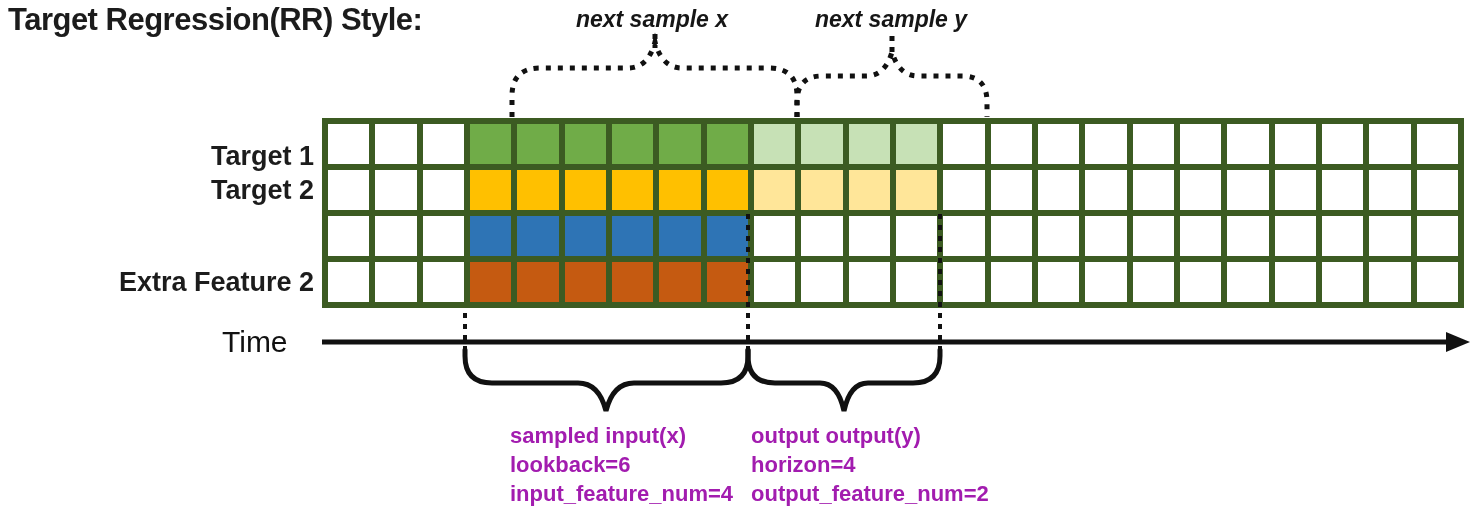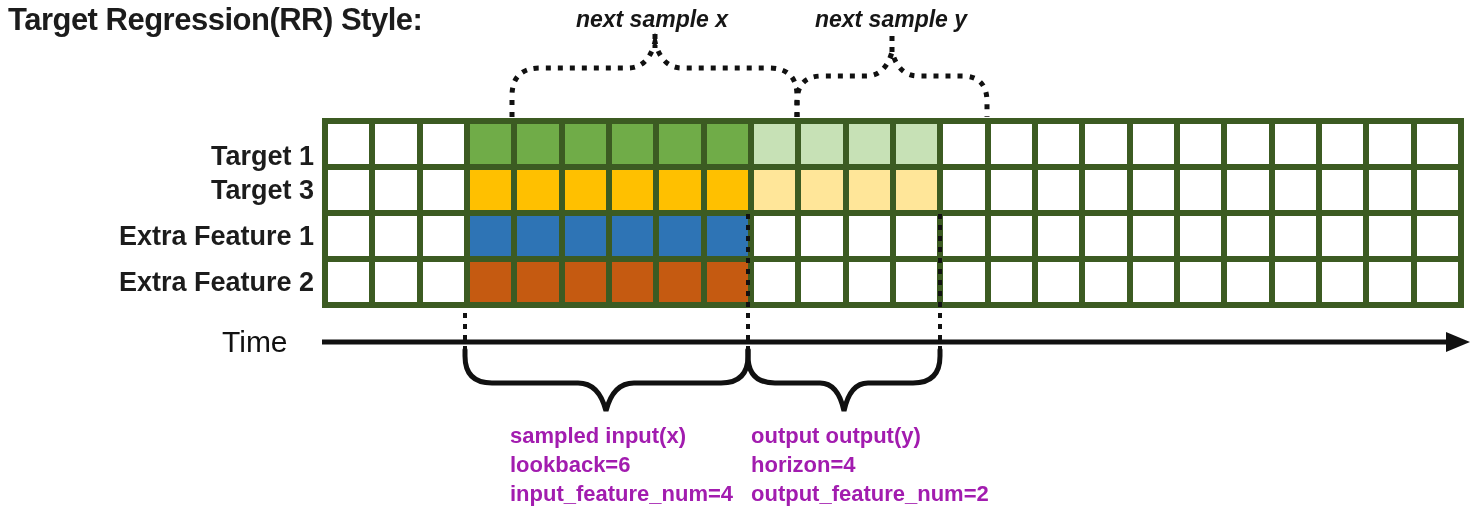--- a/index.html
+++ b/index.html
@@ -43,22 +43,21 @@
 <body>
 
 <div class="canvas">
 
   <div class="title">Target Regression(RR) Style:</div>
 
   <div class="next-label y">next sample y</div>
   <div class="next-label x">next sample x</div>
 
   <div class="row-label" style="top:127px;margin-top:12px;">Target 1</div>
-  <div class="row-label" style="top:173px;">Target 3</div>
-  <div class="row-label" style="top:219px;">Extra Feature 1</div>
+  <div class="row-label" style="top:173px;">Target 2</div>
   <div class="row-label" style="top:265px;">Extra Feature 2</div>
 
   <div class="grid" style="background: rgb(60, 91, 34);">
       <div class="cell" style="background: rgb(255, 255, 255);"></div>
       <div class="cell" style="background: rgb(255, 255, 255);"></div>
       <div class="cell" style="background: rgb(255, 255, 255);"></div>
       <div class="cell" style="background: rgb(112, 172, 72);"></div>
       <div class="cell" style="background: rgb(112, 172, 72);"></div>
       <div class="cell" style="background: rgb(112, 172, 72);"></div>
       <div class="cell" style="background: rgb(112, 172, 72);"></div>

